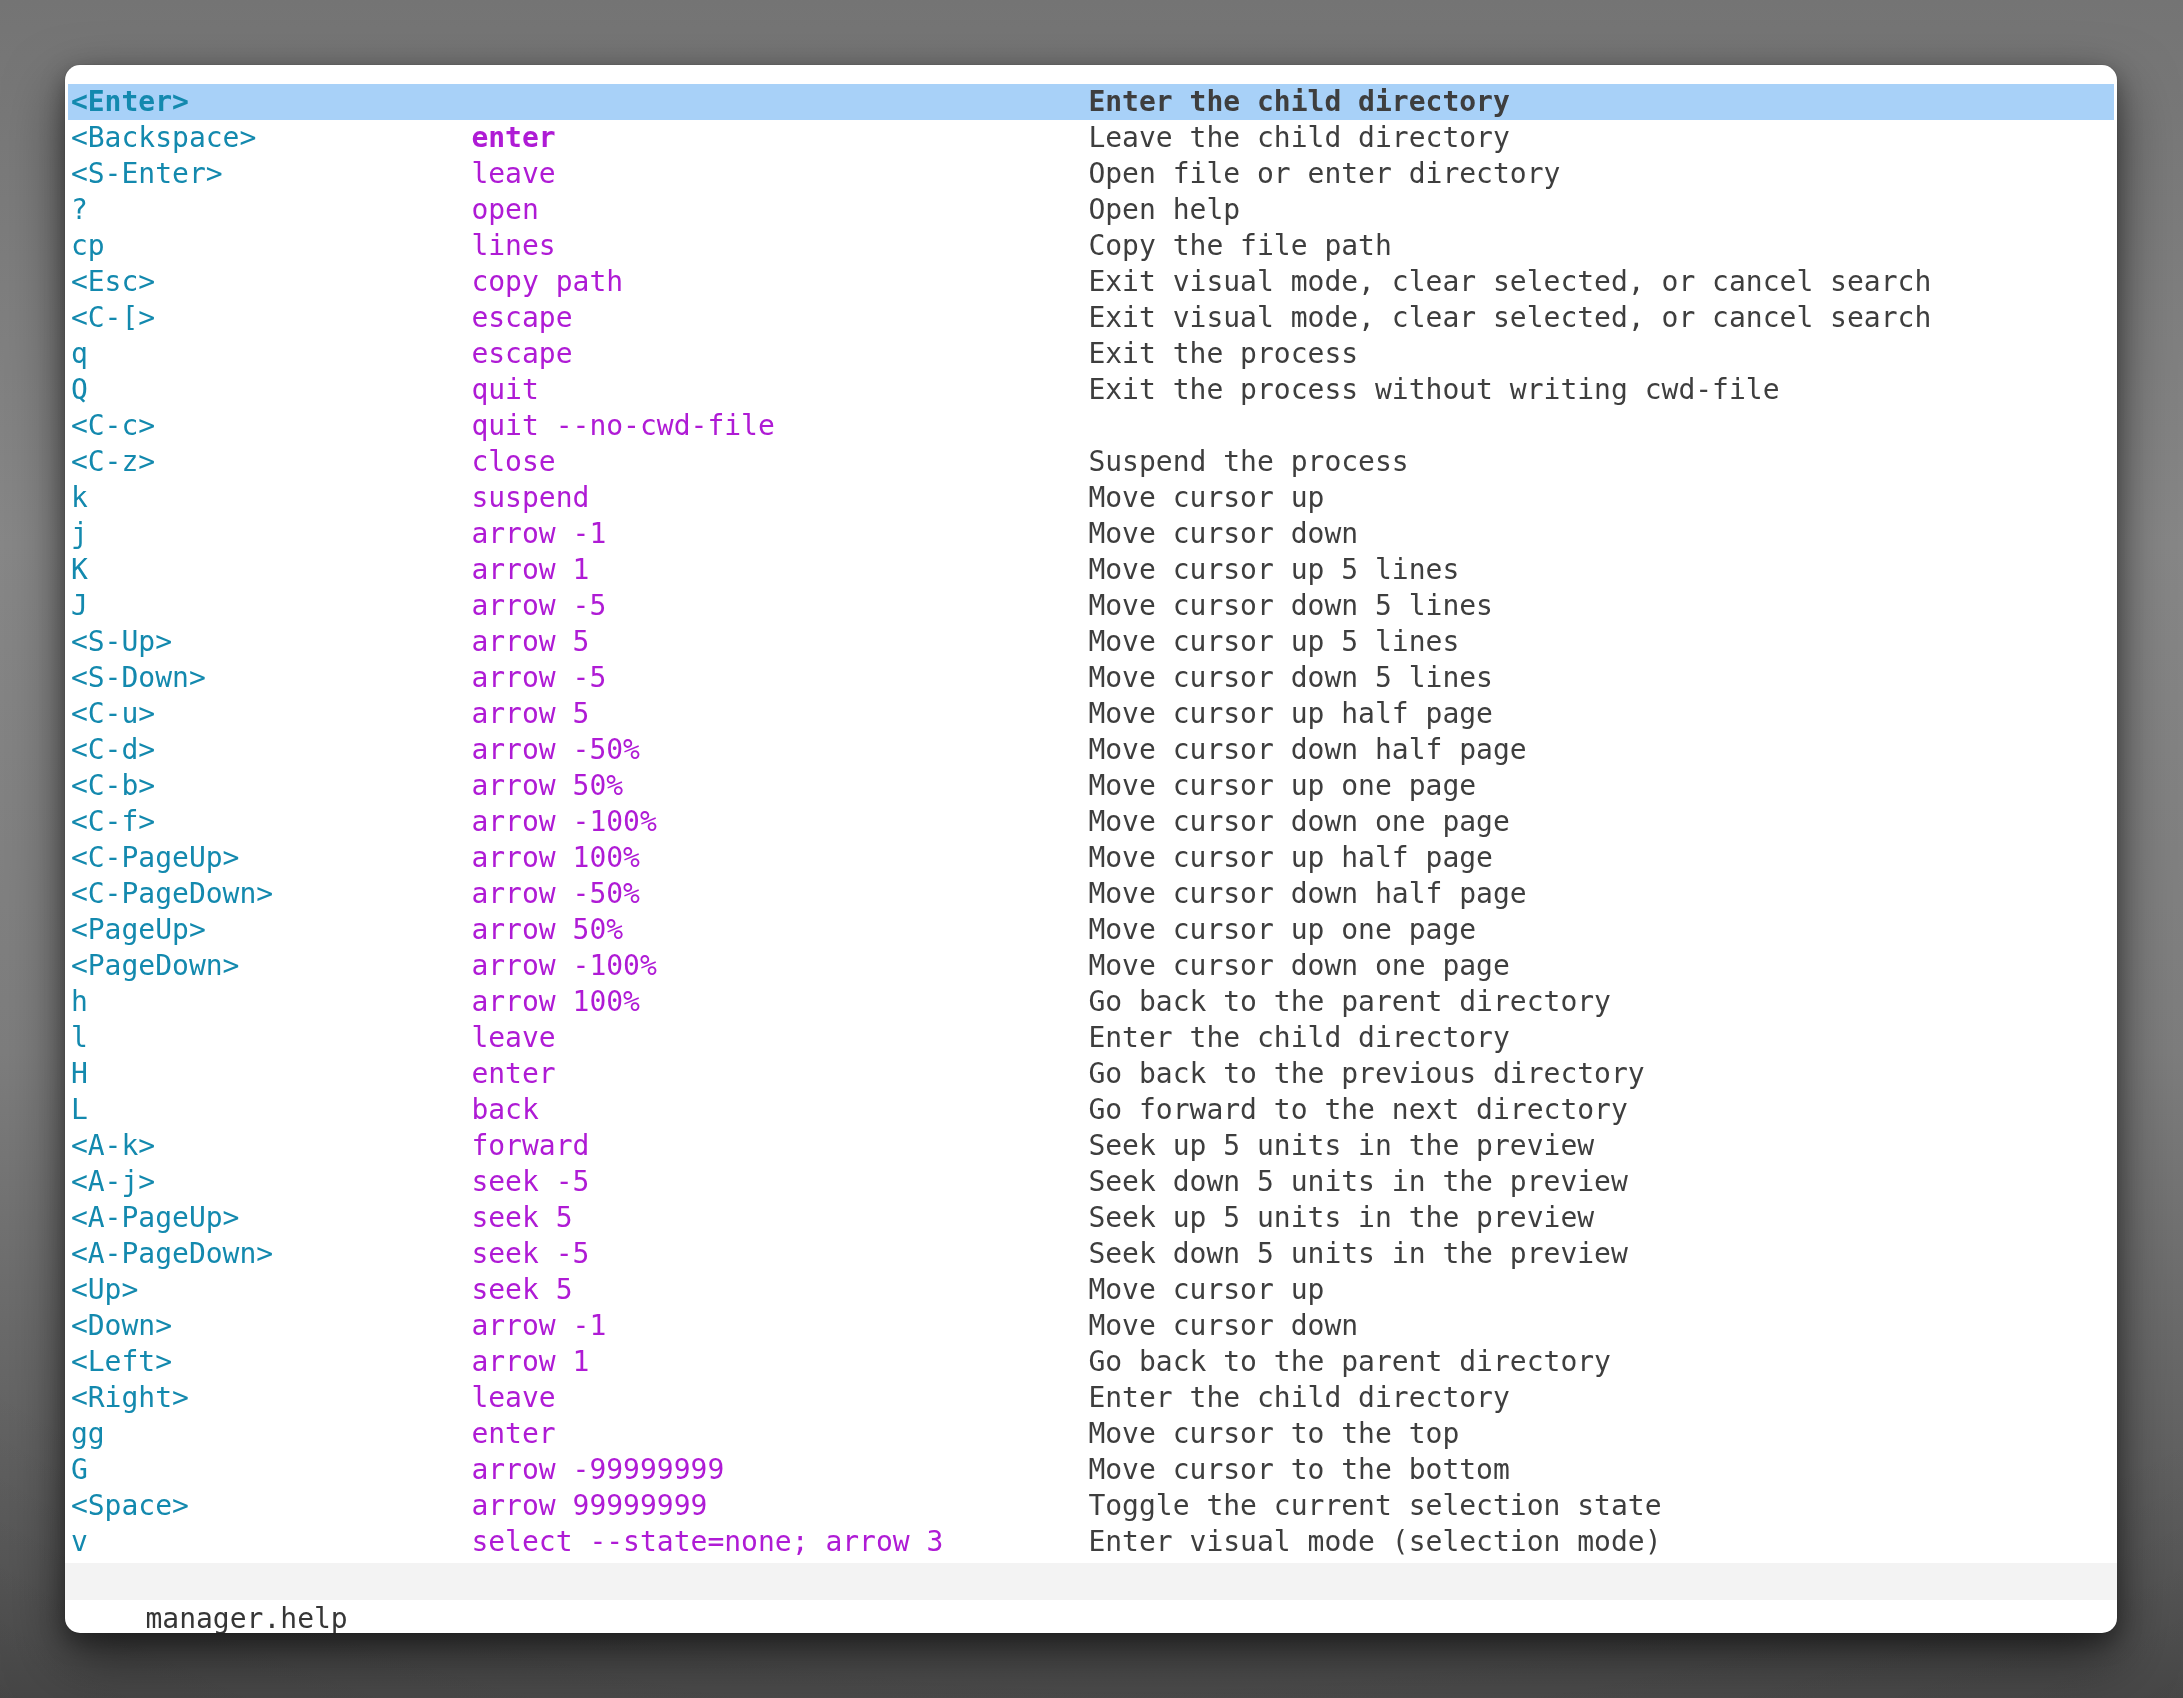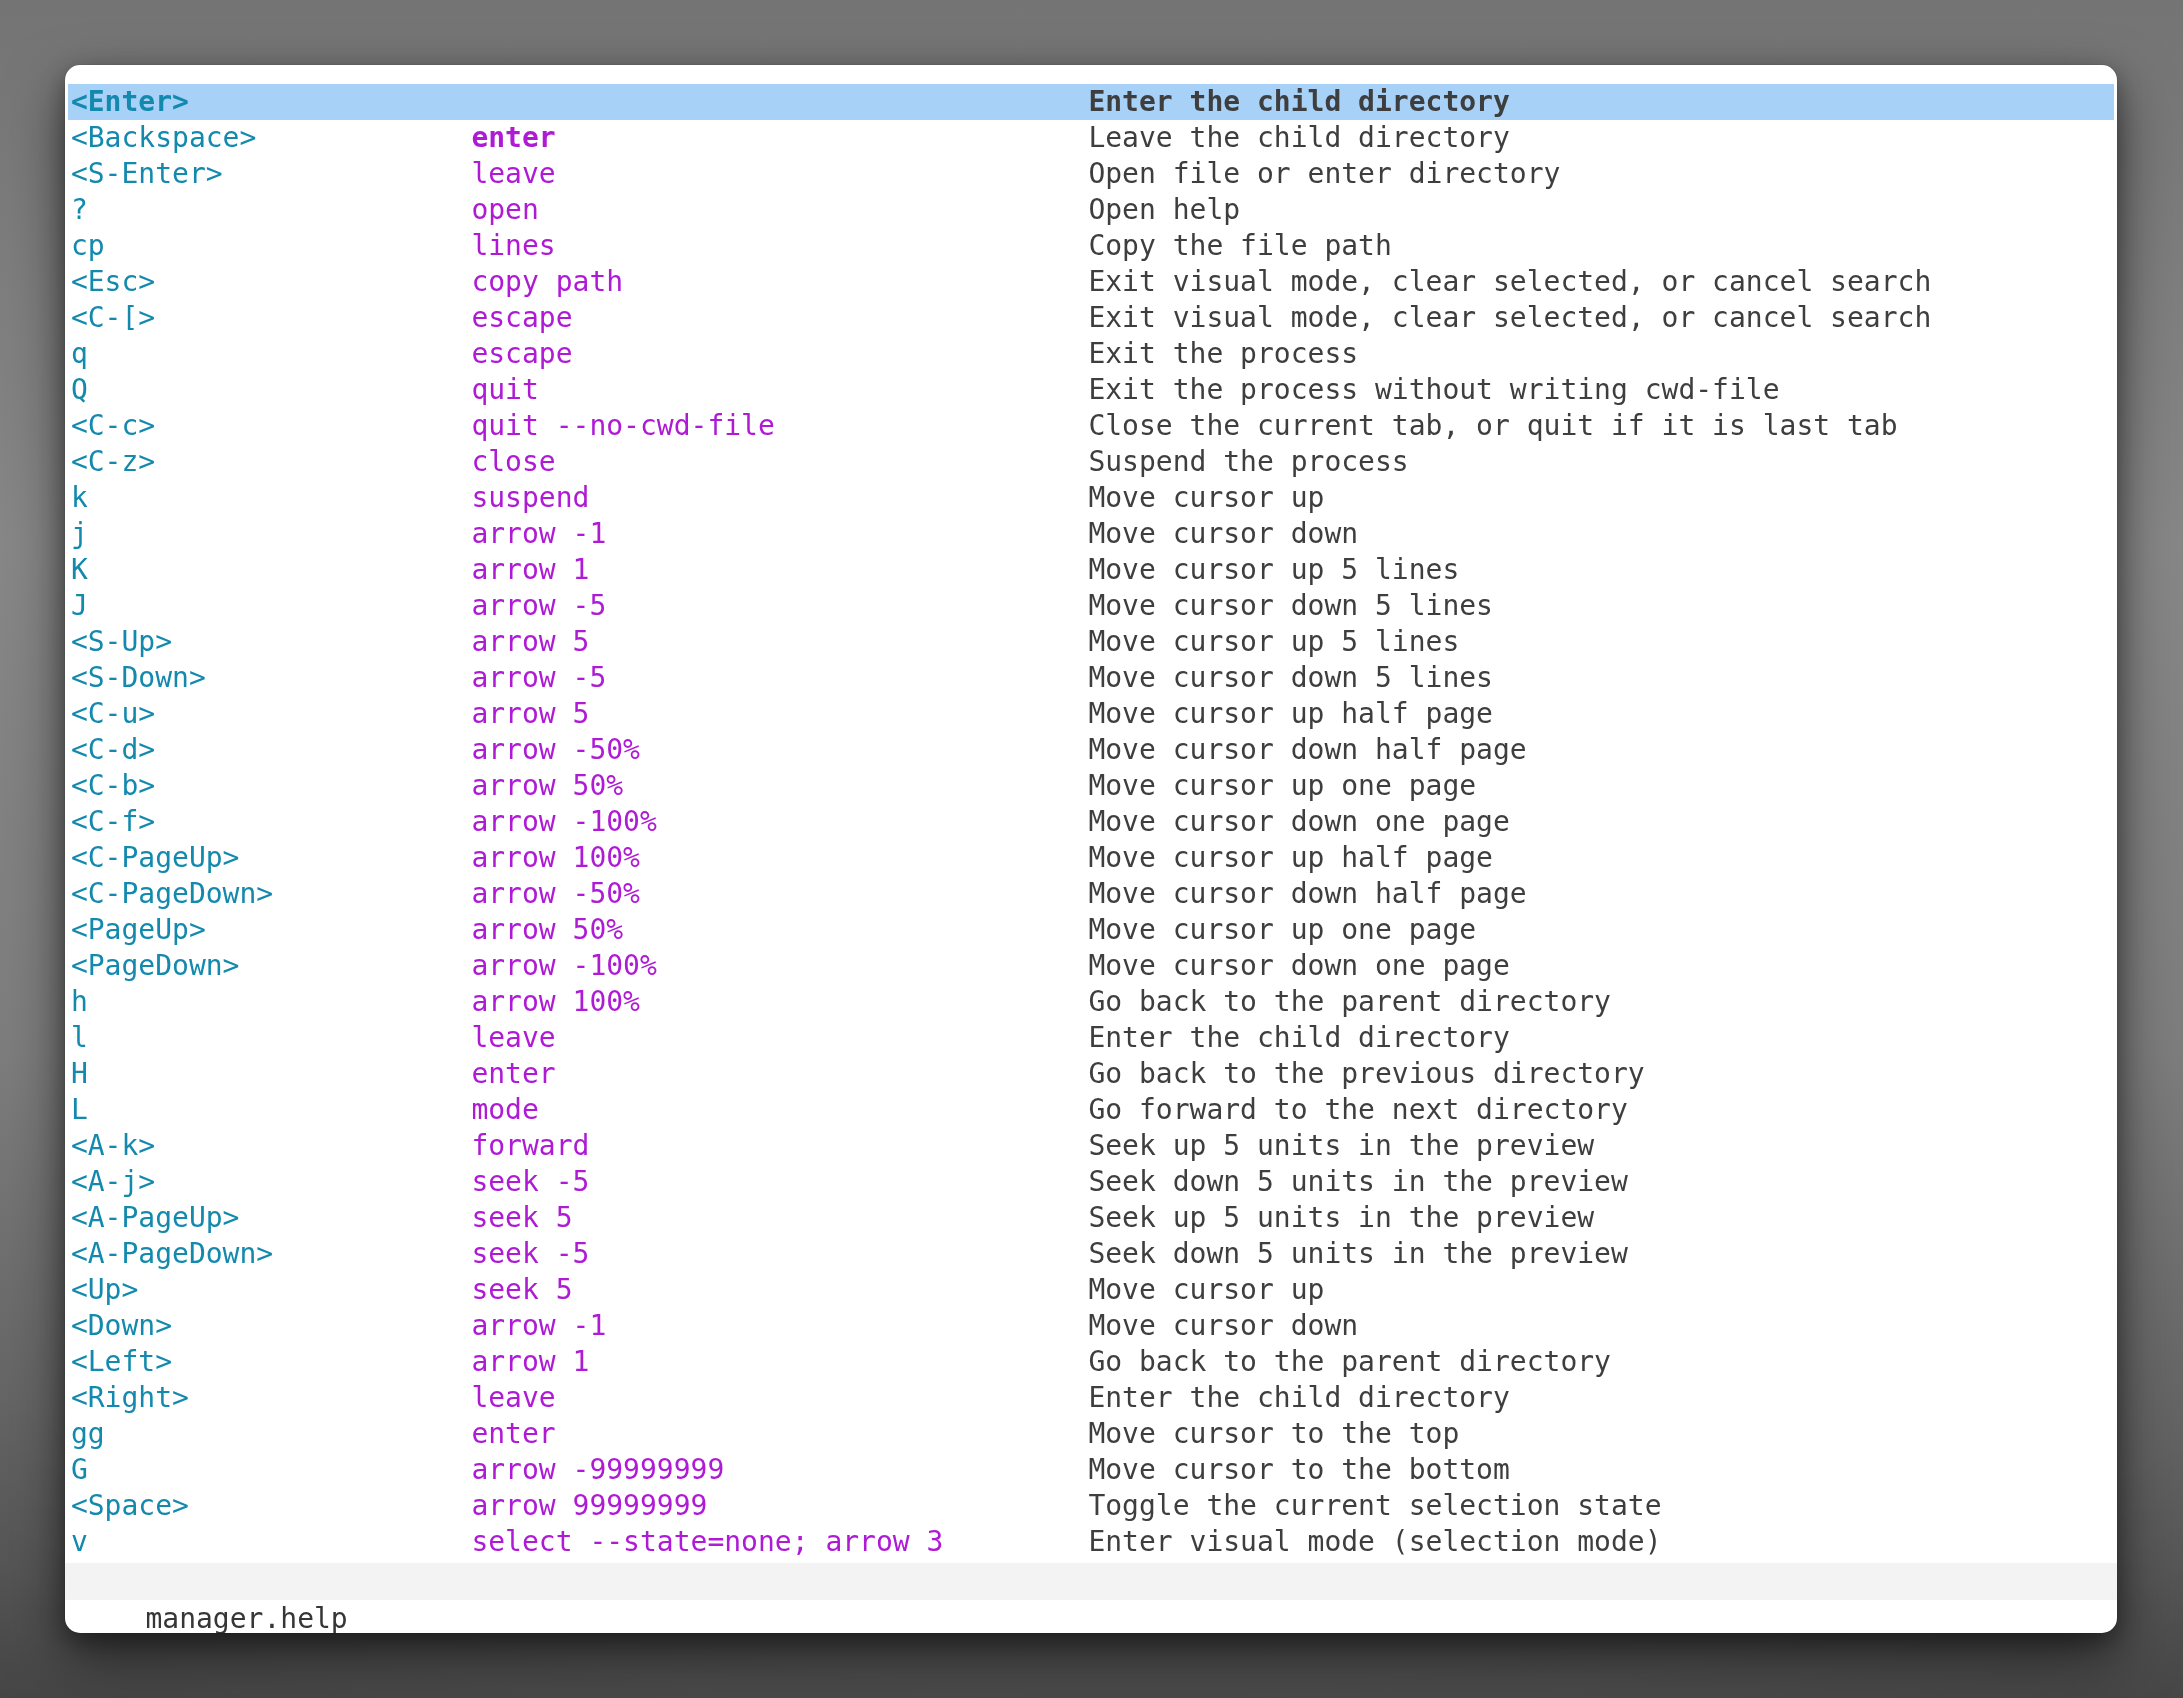--- a/index.html
+++ b/index.html
@@ -97,21 +97,20 @@
     <span class="cell desc">Exit the process</span>
   </div>
       <div class="row">
     <span class="cell key">Q</span>
     <span class="cell cmd">quit --no-cwd-file</span>
     <span class="cell desc">Exit the process without writing cwd-file</span>
   </div>
       <div class="row">
     <span class="cell key">&lt;C-c&gt;</span>
     <span class="cell cmd">close</span>
-    <span class="cell desc">Close the current tab, or quit if it is last tab</span>
   </div>
       <div class="row">
     <span class="cell key">&lt;C-z&gt;</span>
     <span class="cell cmd">suspend</span>
     <span class="cell desc">Suspend the process</span>
   </div>
       <div class="row">
     <span class="cell key">k</span>
     <span class="cell cmd">arrow -1</span>
     <span class="cell desc">Move cursor up</span>
@@ -186,21 +185,21 @@
     <span class="cell cmd">leave</span>
     <span class="cell desc">Go back to the parent directory</span>
   </div>
       <div class="row">
     <span class="cell key">l</span>
     <span class="cell cmd">enter</span>
     <span class="cell desc">Enter the child directory</span>
   </div>
       <div class="row">
     <span class="cell key">H</span>
-    <span class="cell cmd">mode</span>
+    <span class="cell cmd">back</span>
     <span class="cell desc">Go back to the previous directory</span>
   </div>
       <div class="row">
     <span class="cell key">L</span>
     <span class="cell cmd">forward</span>
     <span class="cell desc">Go forward to the next directory</span>
   </div>
       <div class="row">
     <span class="cell key">&lt;A-k&gt;</span>
     <span class="cell cmd">seek -5</span>

